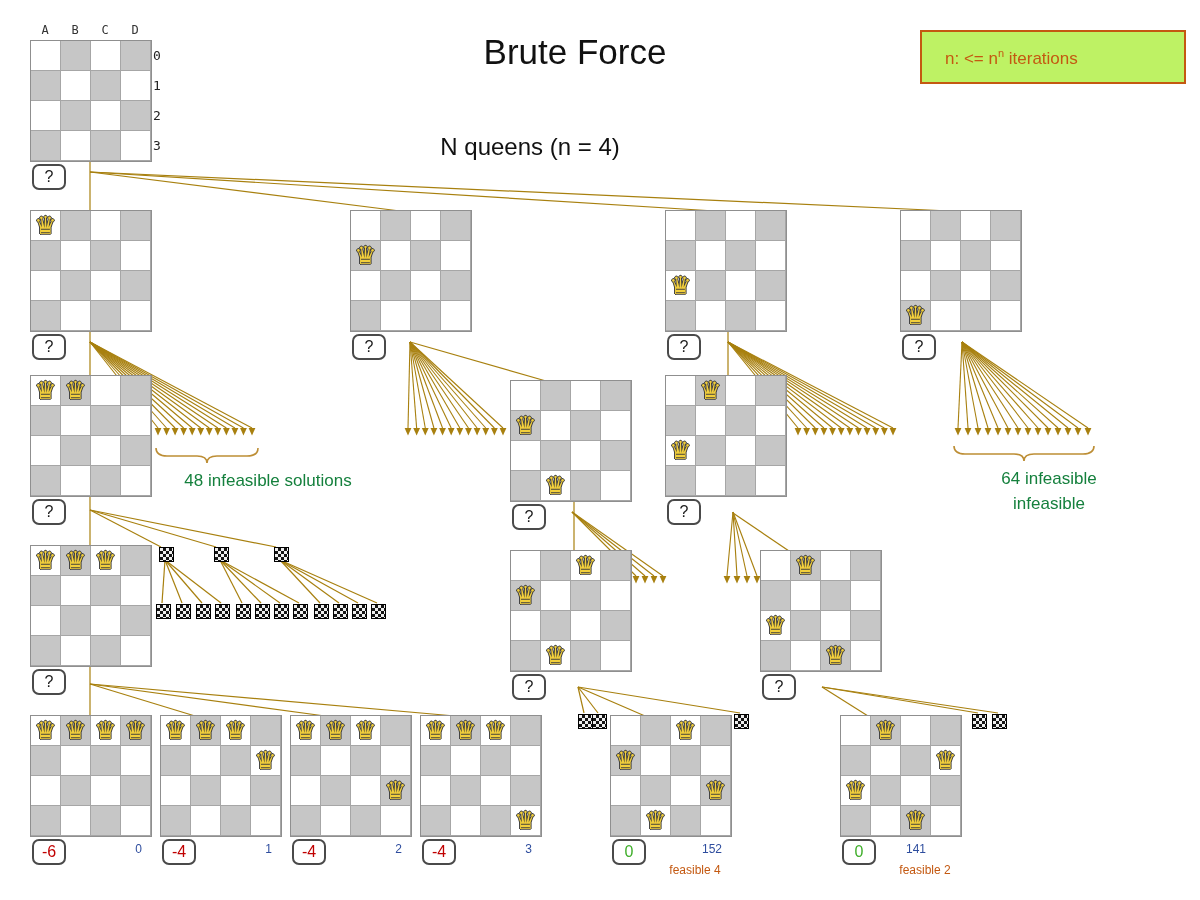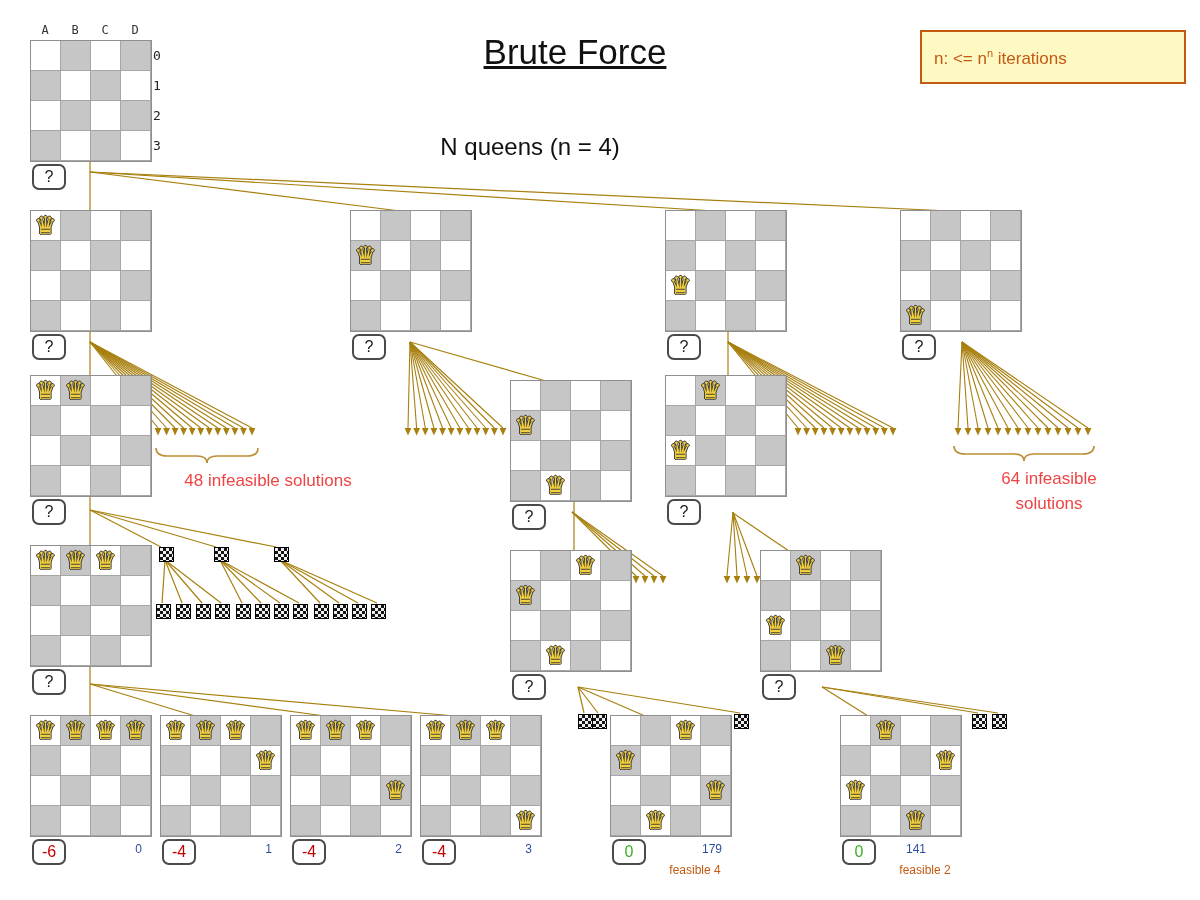--- a/index.html
+++ b/index.html
@@ -1,27 +1,27 @@
 <!DOCTYPE html>
 <html><head>
 <meta charset="utf-8">
 <style>
   html,body{margin:0;padding:0;background:#fff;}
   #canvas{position:relative;width:1200px;height:900px;background:#ffffff;
           font-family:"Liberation Sans",sans-serif;overflow:hidden;}
   #edges-svg{position:absolute;left:0;top:0;pointer-events:none;}
 
   #title{position:absolute;left:330px;top:32px;width:490px;text-align:center;
-         font-size:35px;color:#111;text-decoration:underline;}
+         font-size:35px;color:#111;}
   #subtitle{position:absolute;left:330px;top:133px;width:400px;text-align:center;
             font-size:24px;color:#111;}
 
   #infobox{position:absolute;left:920px;top:30px;width:266px;box-sizing:border-box;
-           border:2px solid #c45911;padding:9px 12px 11px 12px;color:#c45911;
-           font-size:17px;line-height:25px;background:#fef9c3;}
+           border:2px solid #c45911;padding:9px 12px 11px 23px;color:#c45911;
+           font-size:17px;line-height:25px;background:#bef264;}
   #infobox sup{font-size:11px;}
 
   .board{position:absolute;display:grid;grid-template-columns:repeat(4,30px);
          grid-template-rows:repeat(4,30px);border:1px solid #8f8f8f;background:#fff;}
   .cell{width:30px;height:30px;box-sizing:border-box;border-right:1px solid #a6a6a6;
         border-bottom:1px solid #a6a6a6;display:flex;align-items:center;justify-content:center;}
   .cell.light{background:#ffffff;}
   .cell.dark{background:#c6c6c6;}
   .queen{font-family:"DejaVu Sans",sans-serif;font-size:25px;line-height:1;color:#f2cf3c;
          text-shadow:-1px 0 0 #3b3b3b,1px 0 0 #3b3b3b,0 -1px 0 #3b3b3b,0 1px 0 #3b3b3b;}
@@ -37,21 +37,21 @@
 
   .colletter{position:absolute;width:30px;text-align:center;
              font-family:"DejaVu Sans Mono",monospace;font-size:12px;color:#333;}
   .rowdigit{position:absolute;width:16px;text-align:left;
             font-family:"DejaVu Sans Mono",monospace;font-size:13px;color:#222;}
 
   .dice{position:absolute;width:13px;height:13px;border:1px solid #000;background-color:#222;
         background-image:repeating-conic-gradient(#141414 0% 25%, #efefef 0% 50%);
         background-size:6px 6px;}
 
-  .note{position:absolute;transform:translateX(-50%);color:#ef4444;font-size:17px;
+  .note{position:absolute;transform:translateX(-50%);color:#15803d;font-size:17px;
         text-align:right;white-space:nowrap;}
 </style>
 </head>
 <body>
 
 <div id="canvas">
   <svg id="edges-svg" width="1200" height="900">
       <line x1="90" y1="161" x2="90" y2="210" stroke="#a8800f" stroke-width="1.2"></line>
       <line x1="90" y1="172" x2="400" y2="211" stroke="#a8800f" stroke-width="1.2"></line>
       <line x1="90" y1="172" x2="715" y2="211" stroke="#a8800f" stroke-width="1.2"></line>
@@ -210,21 +210,21 @@
 
   <div id="title">Brute Force</div>
   <div id="subtitle">N queens (n = 4)</div>
 
   <div id="infobox">
       <div>n: &lt;= n<sup>n</sup> iterations</div>
     </div>
 
   <span class="note" style="left:268px;top:471px;">48 infeasible solutions</span>
   <span class="note" style="left:1049px;top:469px;">64 infeasible</span>
-  <span class="note" style="left:1049px;top:494px;">solutions</span>
+  <span class="note" style="left:1049px;top:494px;">infeasible</span>
 <div class="board" style="left: 30px; top: 40px;">
       <div class="cell light"></div>
       <div class="cell dark"></div>
       <div class="cell light"></div>
       <div class="cell dark"></div>
       <div class="cell dark"></div>
       <div class="cell light"></div>
       <div class="cell dark"></div>
       <div class="cell light"></div>
       <div class="cell light"></div>
@@ -605,21 +605,21 @@
         <span class="queen">♛</span>
       </div>
       <div class="cell dark"></div>
       <div class="cell light">
         <span class="queen">♛</span>
       </div>
       <div class="cell dark"></div>
       <div class="cell light"></div>
     </div>
     <div class="badge pos" style="left: 612px; top: 839px;">0</div>
-    <div class="idx" style="left: 650px; top: 842px;">179</div>
+    <div class="idx" style="left: 650px; top: 842px;">152</div>
     <div class="sub" style="left: 635px; top: 863px;">feasible 4</div>
     <div class="board" style="left: 840px; top: 715px;">
       <div class="cell light"></div>
       <div class="cell dark">
         <span class="queen">♛</span>
       </div>
       <div class="cell light"></div>
       <div class="cell dark"></div>
       <div class="cell dark"></div>
       <div class="cell light"></div>

